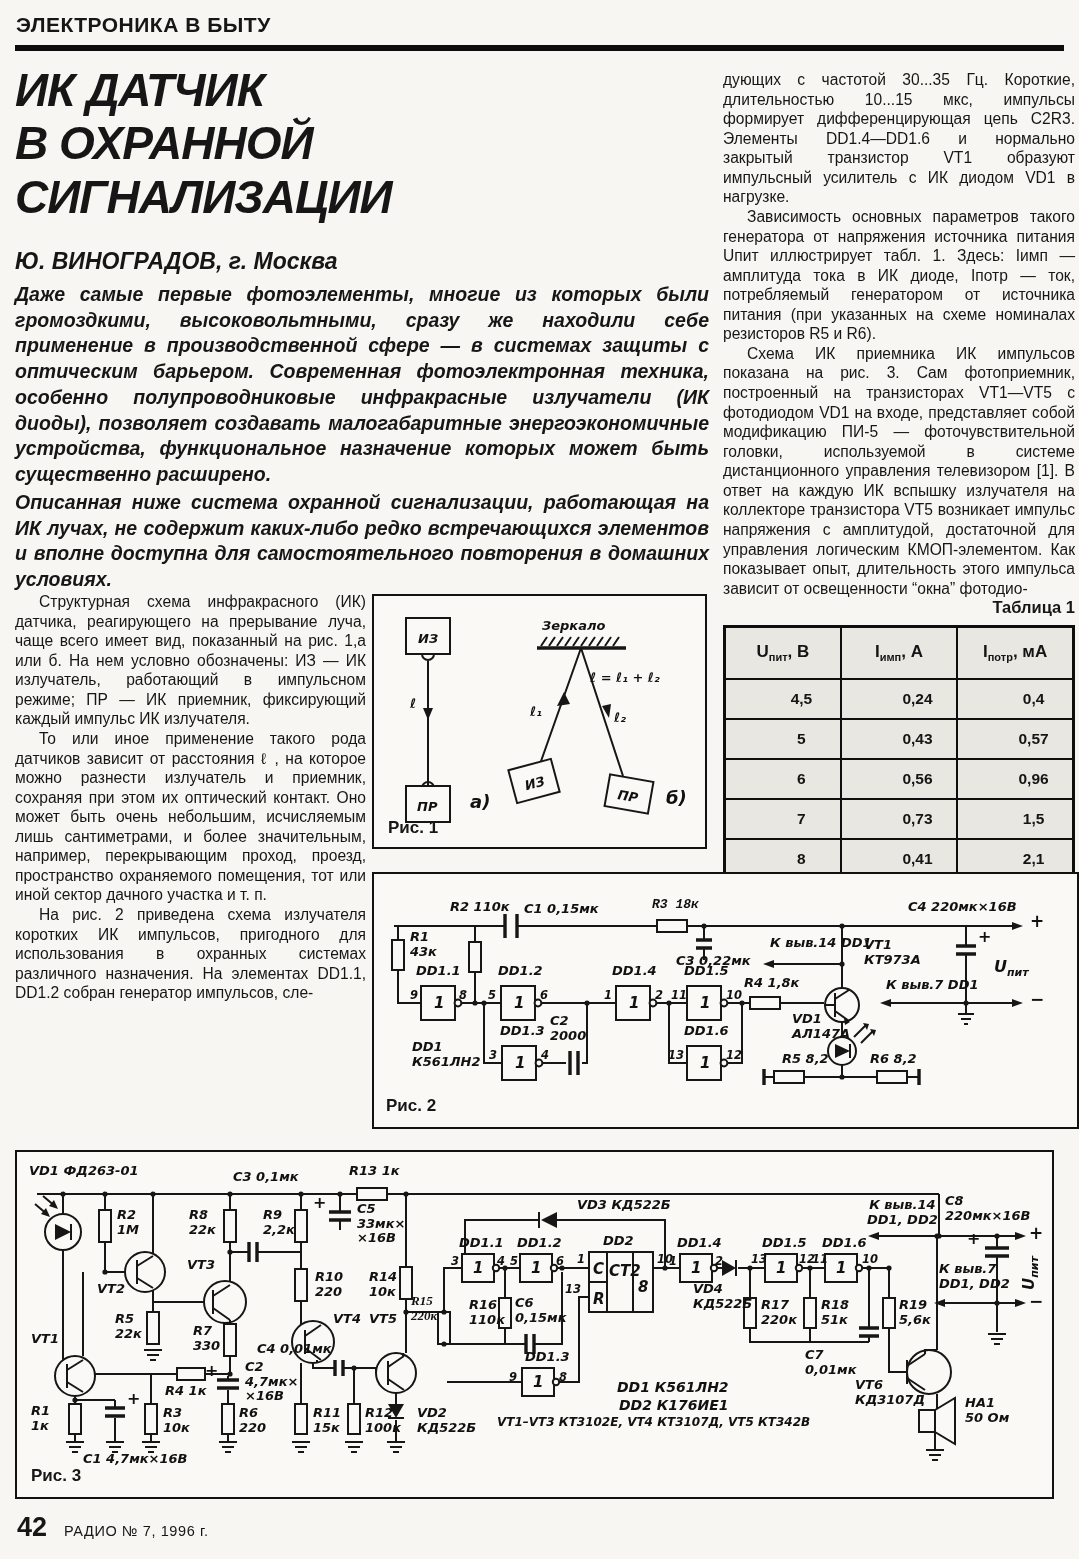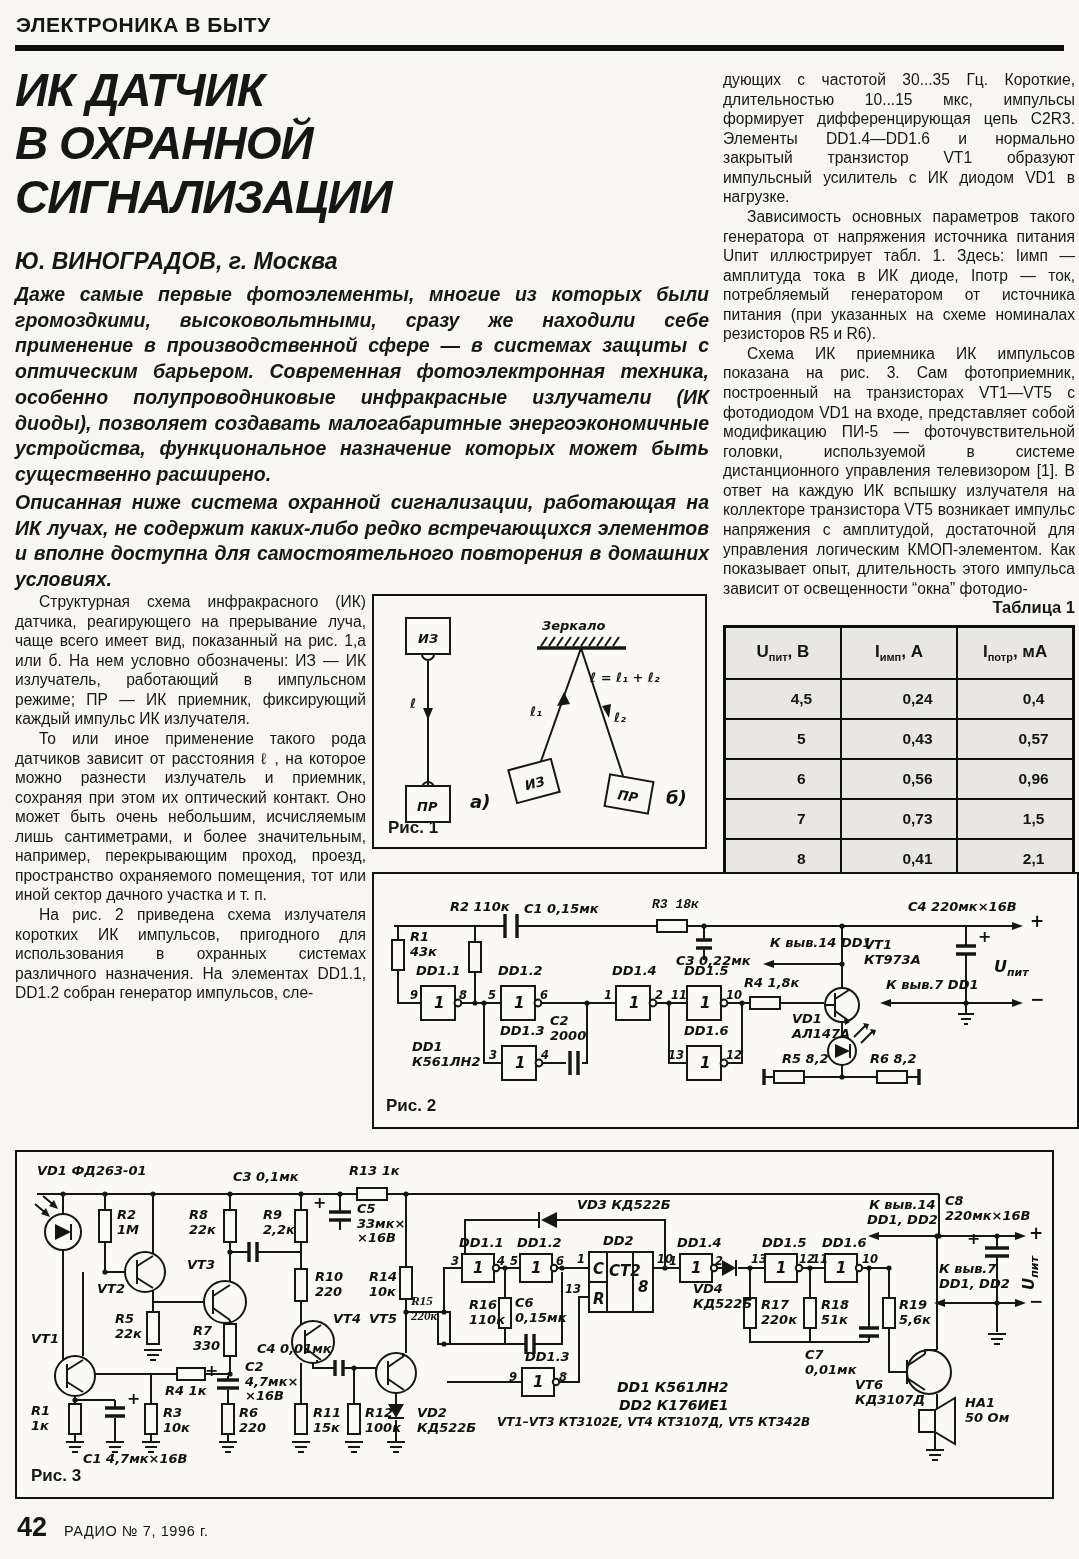--- a/index.html
+++ b/index.html
@@ -372,21 +372,21 @@
       <circle class="fillb" cx="872" cy="116" r="2.6"></circle>
     <circle class="fillb" cx="213" cy="222" r="2.6"></circle>
       <circle class="fillb" cx="58" cy="248" r="2.6"></circle>
     <circle class="fillb" cx="337" cy="216" r="2.6"></circle>
       <circle class="fillb" cx="920" cy="84" r="2.6"></circle>
     <text class="plus" x="110" y="252">+</text>
     <text class="plus" x="188" y="224">+</text>
     <text class="plus" x="296" y="56">+</text>
     <text class="plus" x="950" y="92">+</text>
   </svg>
-  <span class="l" style="left:20px;top:12px;">VD1 ФД263-01</span>
+  <span class="l" style="left:12px;top:12px;">VD1 ФД263-01</span>
   <span class="l" style="left:216px;top:18px;">С3 0,1мк</span>
   <span class="l" style="left:332px;top:12px;">R13 1к</span>
   <span class="l" style="left:100px;top:56px;">R2
 1М</span>
   <span class="l" style="left:172px;top:56px;">R8
 22к</span>
   <span class="l" style="left:246px;top:56px;">R9
 2,2к</span>
   <span class="l" style="left:340px;top:50px;">С5
 33мк×

